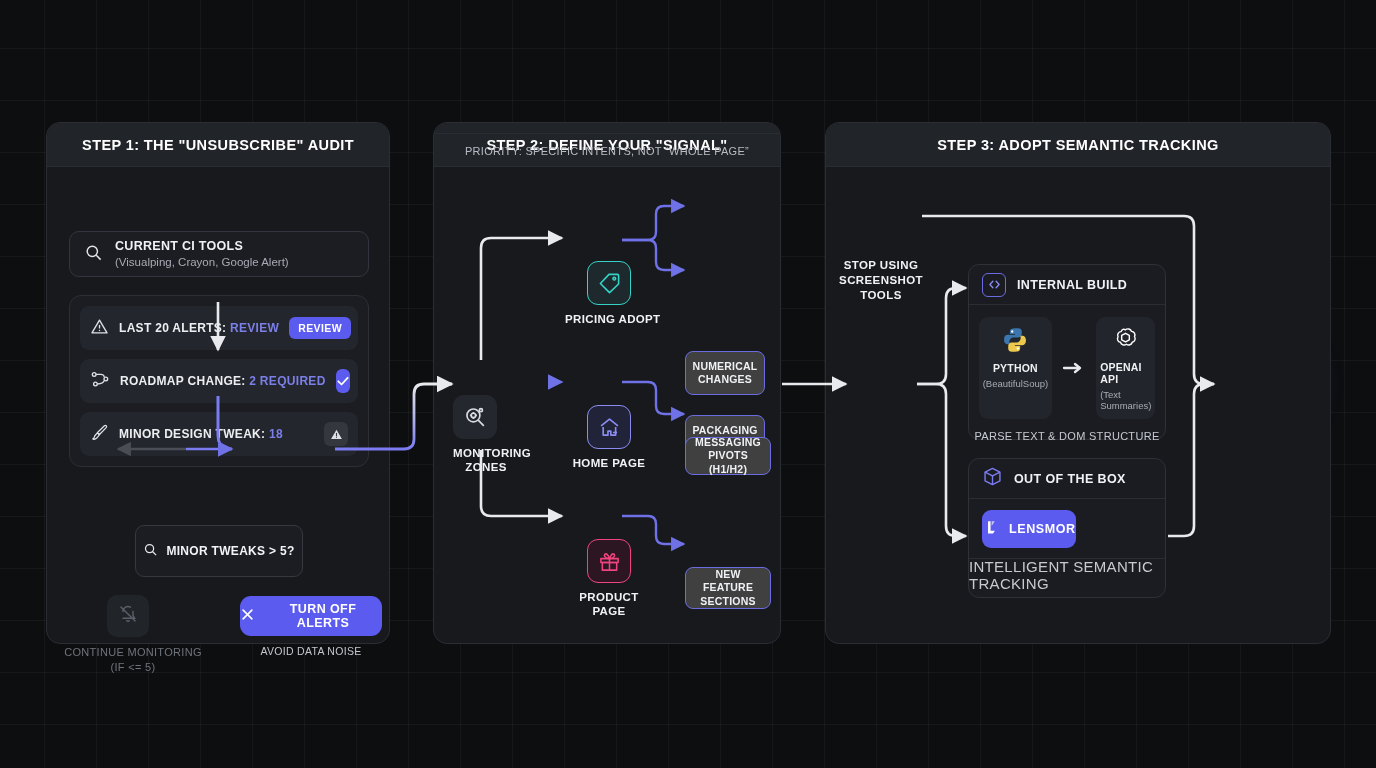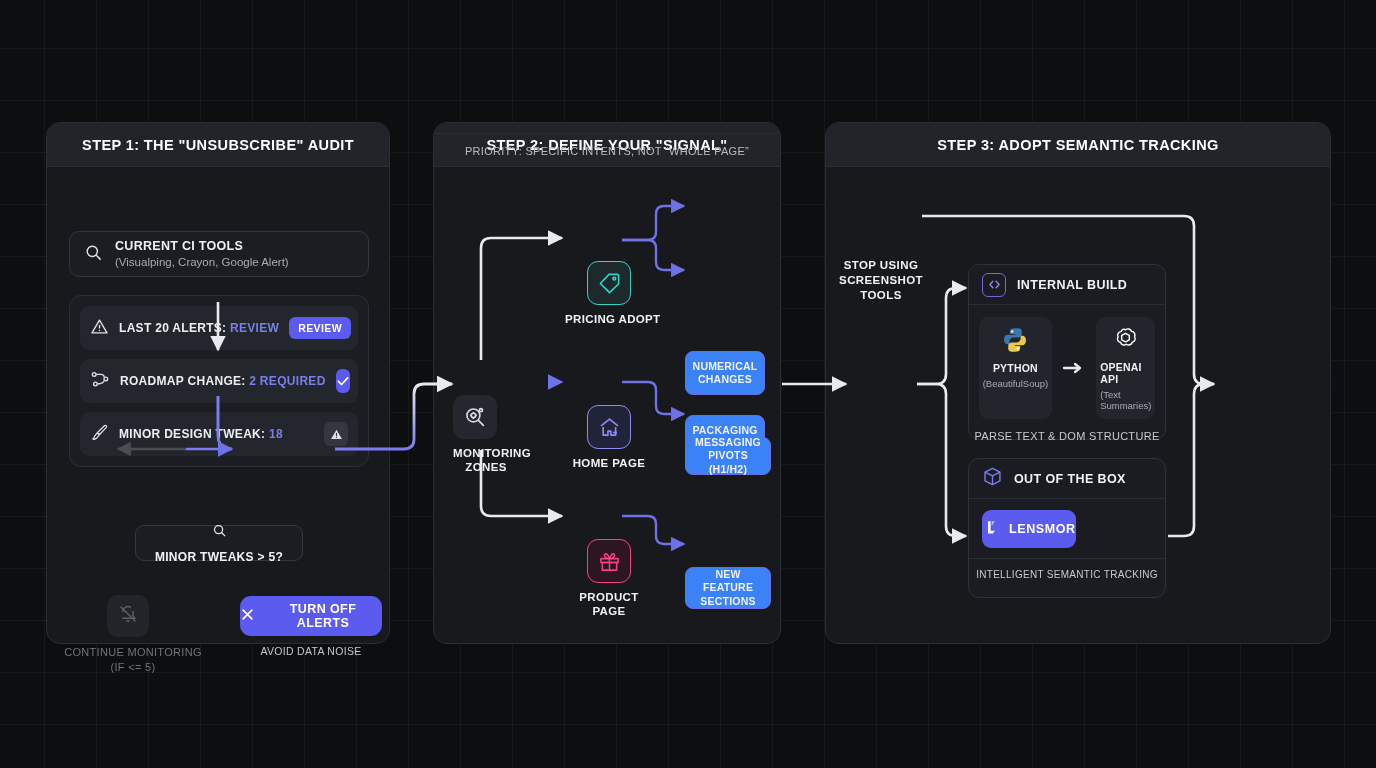--- a/index.html
+++ b/index.html
@@ -71,23 +71,23 @@
   .alert-row .label { color: #eceef1; font-size: 12px; font-weight: bold; letter-spacing: .3px; flex: 1; white-space: nowrap; }
   .alert-row .label .accent { color: #7b7fe8; font-weight: bold; }
   .pill-btn {
     background: #5b5bf0; color: #fff; font-size: 10.5px; font-weight: bold;
     letter-spacing: .4px; border-radius: 6px; padding: 5px 9px; border: none;
   }
   .check-sq { width: 24px; height: 24px; border-radius: 6px; background: #5b5bf0; display: flex; align-items: center; justify-content: center; }
   .warn-sq  { width: 24px; height: 24px; border-radius: 6px; background: #34373e; display: flex; align-items: center; justify-content: center; }
 
   .decision-box {
-    position: absolute; left: 88px; top: 358px; width: 168px; height: 36px;
+    position: absolute; left: 88px; top: 358px; width: 168px; height: 52px;
     background: #1b1d22; border: 1px solid #35383f; border-radius: 9px;
-    display: flex; align-items: center; justify-content: center; gap: 8px; flex-direction: column;
+    display: flex; align-items: center; justify-content: center; gap: 8px;
   }
   .decision-box .label { color: #f2f3f6; font-size: 12px; font-weight: bold; letter-spacing: .3px; }
 
   .ghost-node {
     position: absolute; left: 60px; top: 428px; width: 42px; height: 42px;
     background: #212429; border-radius: 10px; display: flex; align-items: center; justify-content: center;
   }
   .ghost-cap {
     position: absolute; left: -4px; top: 478px; width: 180px;
     text-align: center; color: #6f737c; font-size: 11px; letter-spacing: .3px; line-height: 1.35;
@@ -108,21 +108,21 @@
   .node-icon {
     width: 44px; height: 44px; border-radius: 11px;
     display: flex; align-items: center; justify-content: center;
   }
   .node-cap {
     margin-top: 7px; text-align: center; color: #f1f2f5;
     font-size: 11.5px; font-weight: bold; letter-spacing: .35px; line-height: 1.25;
     white-space: nowrap;
   }
   .tag-box {
-    position: absolute; background: #3b82f6; border: 1px solid #6b6ce0;
+    position: absolute; background: #404040; border: 1px solid #6b6ce0;
     border-radius: 8px; display: flex; align-items: center; justify-content: center;
     text-align: center; color: #f0f1f4; font-size: 10.5px; font-weight: bold;
     letter-spacing: .2px; line-height: 1.25; padding: 4px 6px;
   }
 
   
   .group-card {
     position: absolute; background: #1a1c21; border: 1px solid #2e3138; border-radius: 11px;
   }
   .group-head {
@@ -142,21 +142,21 @@
     text-align: center; color: #c7cad1; font-size: 11px; letter-spacing: .3px; padding-top: 11px;
   }
   .lens-btn {
     margin: 11px 13px 0; height: 38px; background: #5b5bf0; border-radius: 9px;
     display: flex; align-items: center; justify-content: center; gap: 10px; border: none;
   }
   .lens-btn .label { color: #fff; font-size: 12.5px; font-weight: bold; letter-spacing: .6px; }
   .lens-foot {
     margin-top: 10px; border-top: 1px solid #2a2d34; height: 32px;
     display: flex; align-items: center; justify-content: center;
-    color: #c7cad1; font-size: 10px; letter-spacing: .3px;
+    color: #c7cad1; font-size: 15px; letter-spacing: .3px;
   }
 
   .final-node { position: absolute; left: 1222px; top: 337px; width: 100px; }
   .final-circle {
     width: 94px; height: 94px; border-radius: 50%;
     background: #6366f1; border: 5px solid #262a4d;
     display: flex; align-items: center; justify-content: center;
     box-shadow: 0 0 26px rgba(99,102,241,.38);
   }
   .final-cap { margin-top: 9px; text-align: center; color: #f2f3f6; font-size: 11.5px; font-weight: bold; letter-spacing: .4px; line-height: 1.3; white-space: nowrap; }

